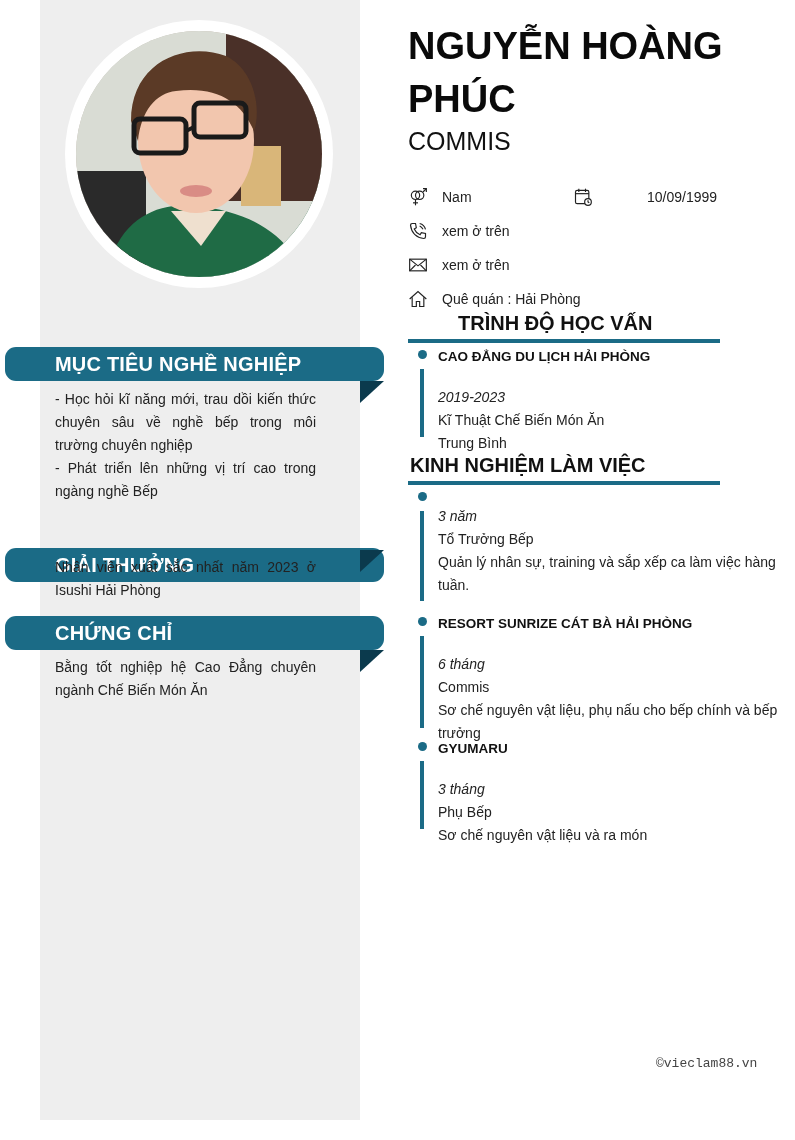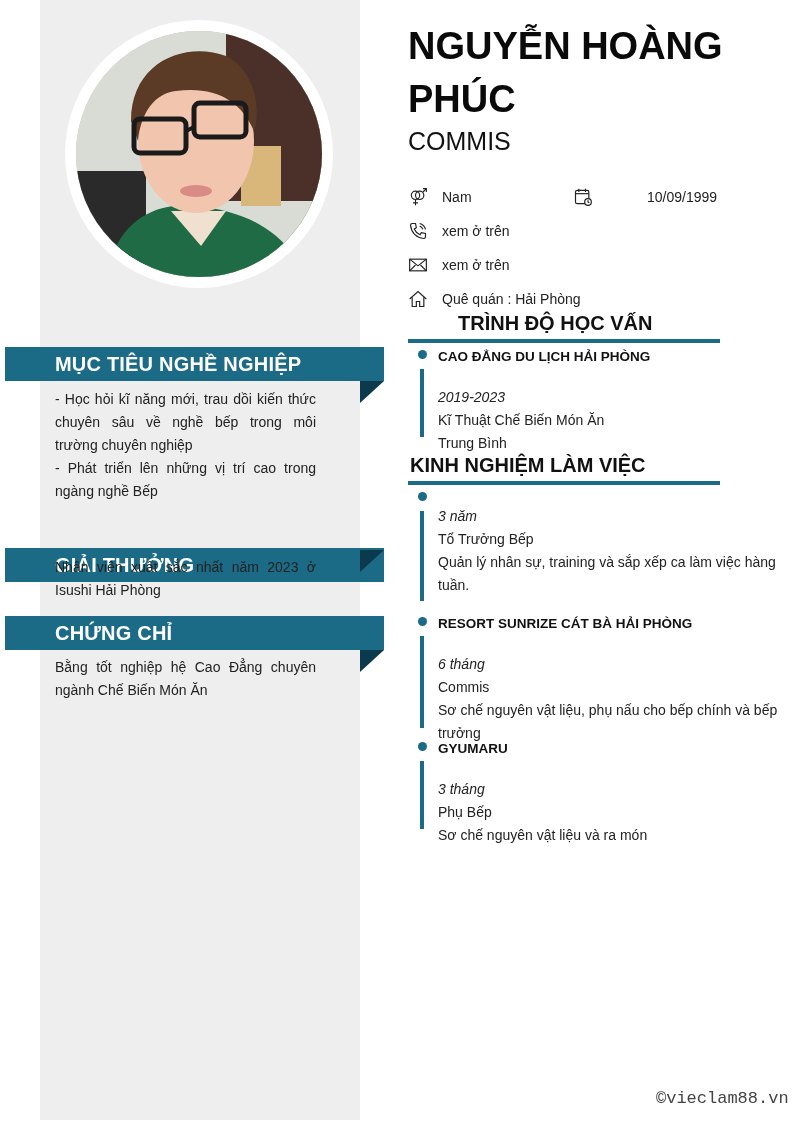--- a/index.html
+++ b/index.html
@@ -7,21 +7,21 @@
   body { position: relative; font-family: "Liberation Sans", "DejaVu Sans", sans-serif; color: #1a1a1a; }
 
   .sidebar { position: absolute; left: 40px; top: 0; width: 320px; height: 1120px; background: #eeeeee; }
 
   .avatar-ring { position: absolute; left: 65px; top: 20px; width: 268px; height: 268px; border-radius: 50%; background: #ffffff; }
   .avatar { position: absolute; left: 76px; top: 31px; width: 246px; height: 246px; border-radius: 50%; overflow: hidden;
     background: linear-gradient(135deg, #cfd8d2 0%, #b9a79a 35%, #5a3d30 60%, #2a6b4a 85%, #1f5a3c 100%); }
   .avatar svg { width: 100%; height: 100%; display: block; }
 
   .ribbon { position: absolute; left: 5px; width: 379px; height: 34px; background: #1b6b86; color: #ffffff;
-    font-weight: bold; font-size: 20px; line-height: 34px; padding-left: 50px; letter-spacing: 0.2px; }
+    font-weight: bold; font-size: 20px; line-height: 34px; padding-left: 50px; letter-spacing: 0.2px; border-radius: 11px; }
   .ribbon-fold { position: absolute; left: 360px; width: 0; height: 0; border-top: 22px solid #0b3a4d; border-right: 24px solid transparent; }
 
   .left-text { position: absolute; left: 55px; width: 261px; font-size: 14px; line-height: 23px; color: #222; text-align: justify; }
 
   .name { position: absolute; left: 408px; top: 20px; width: 380px; font-size: 38px; font-weight: bold; line-height: 53px; color: #0a0a0a; }
   .role { position: absolute; left: 408px; top: 127px; font-size: 25px; color: #111; }
 
   .info-row { position: absolute; display: flex; align-items: center; font-size: 14px; color: #222; }
   .info-row .ico { width: 22px; height: 22px; margin-right: 13px; display: inline-flex; align-items: center; justify-content: center; }
   .info-row svg { width: 20px; height: 20px; stroke: #222; fill: none; stroke-width: 1.4; }
@@ -29,21 +29,21 @@
   .sec-title { position: absolute; left: 410px; font-size: 20px; font-weight: bold; color: #111; }
   .sec-line { position: absolute; left: 408px; width: 312px; height: 4px; background: #1b6b86; }
 
   .entry { position: absolute; left: 418px; width: 360px; }
   .entry .dot { position: absolute; left: 0; top: 5px; width: 9px; height: 9px; border-radius: 50%; background: #1b6b86; }
   .entry .bar { position: absolute; left: 2px; width: 4px; background: #1b6b86; }
   .entry .e-title { margin-left: 20px; font-size: 13.5px; font-weight: bold; line-height: 23px; color: #111; white-space: nowrap; }
   .entry .e-line { margin-left: 20px; font-size: 14px; line-height: 23px; color: #222; }
   .entry .e-italic { font-style: italic; margin-top: 18px; }
 
-  .footer { position: absolute; left: 656px; top: 1089px; font-family: "Liberation Mono", "DejaVu Sans Mono", monospace; font-size: 17px; color: #444; }
+  .footer { position: absolute; left: 656px; top: 1056px; font-family: "Liberation Mono", "DejaVu Sans Mono", monospace; font-size: 13px; color: #444; }
 </style>
 </head>
 <body>
 
 <div class="sidebar"></div>
 
 <div class="avatar-ring"></div>
 <div class="avatar">
   <svg viewBox="0 0 246 246">
     <rect x="0" y="0" width="246" height="246" fill="#d9dcd4"></rect>

